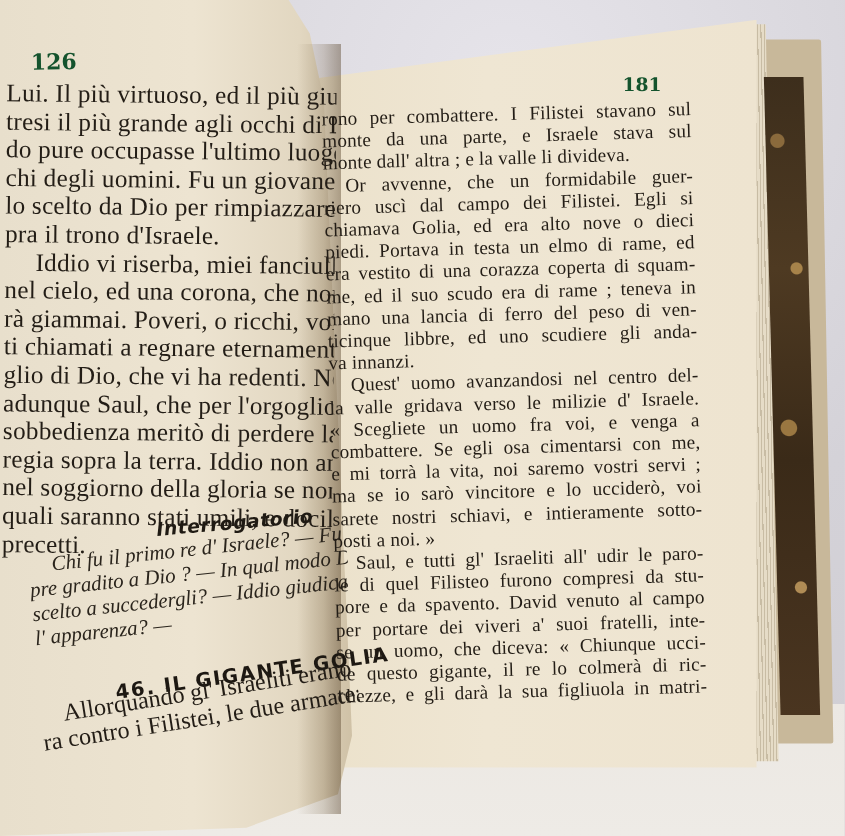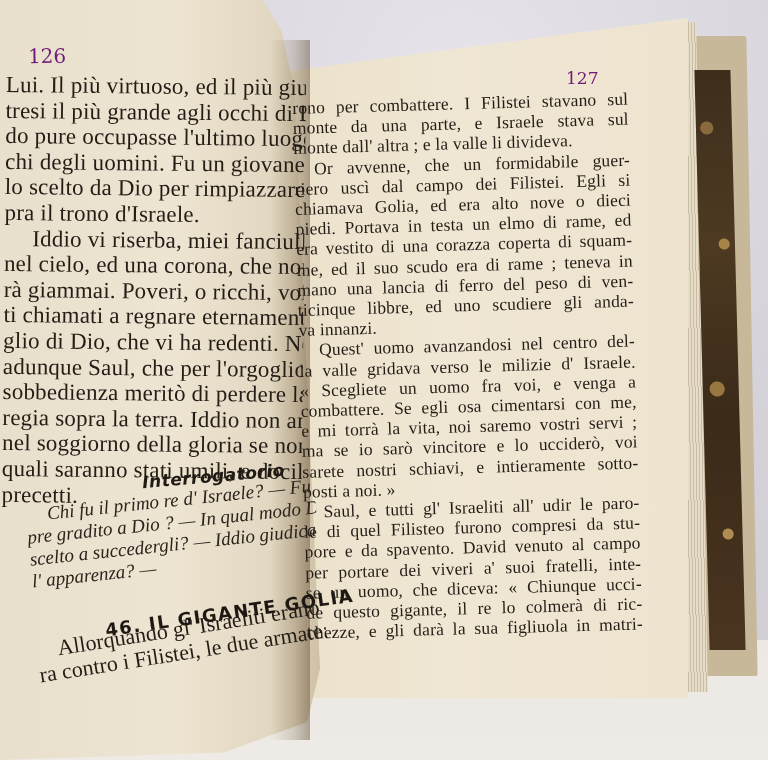--- a/index.html
+++ b/index.html
@@ -53,21 +53,21 @@
       border-bottom-right-radius: 40px;
       clip-path: polygon(0% 0%, 82% 0%, 88% 4%, 92% 12%, 100% 88%, 96% 95%, 70% 99%, 0% 100%);
     }
     .gutter-shadow {
       position: absolute; left: 270px; top: 40px; width: 40px; height: 700px;
       background: linear-gradient(90deg, rgba(120,100,70,0) 0%, rgba(120,100,70,0.25) 60%, rgba(90,70,45,0.45) 100%);
       pointer-events: none;
     }
 
     .page-num {
-      position: absolute; font-weight: normal; color: #701a75;
+      position: absolute; font-weight: bold; color: #14532d;
       font-size: 20px; font-family: "DejaVu Serif", serif;
     }
     .left-num { left: 28px; top: 44px; transform: rotate(-1deg); }
     .right-num { left: 566px; top: 68px; font-size: 17px; }
 
     .text-block { position: absolute; color: #231d16; }
     .left-text {
       left: 6px; top: 72px; width: 300px;
       font-family: "Liberation Serif", serif; font-size: 23px; line-height: 25.6px;
       letter-spacing: 0.2px;
@@ -159,21 +159,21 @@
   <div class="line">l' apparenza? —</div>
 </div>
 
 <div class="chapter-title">46. IL GIGANTE GOLIA</div>
 
 <div class="left-bottom">
   <div class="line indent">Allorquando gl' Israeliti erano in g</div>
   <div class="line">ra contro i Filistei, le due armate: ia</div>
 </div>
 
-<div class="page-num right-num">127</div>
+<div class="page-num right-num">181</div>
 
 <div class="text-block right-text" id="right-text">
     <div class="line">rono per combattere. I Filistei stavano sul</div>
     <div class="line">monte da una parte, e Israele stava sul</div>
     <div class="line last">monte dall' altra ; e la valle li divideva.</div>
     <div class="line indent">Or avvenne, che un formidabile guer-</div>
     <div class="line">riero uscì dal campo dei Filistei. Egli si</div>
     <div class="line">chiamava Golia, ed era alto nove o dieci</div>
     <div class="line">piedi. Portava in testa un elmo di rame, ed</div>
     <div class="line">era vestito di una corazza coperta di squam-</div>

